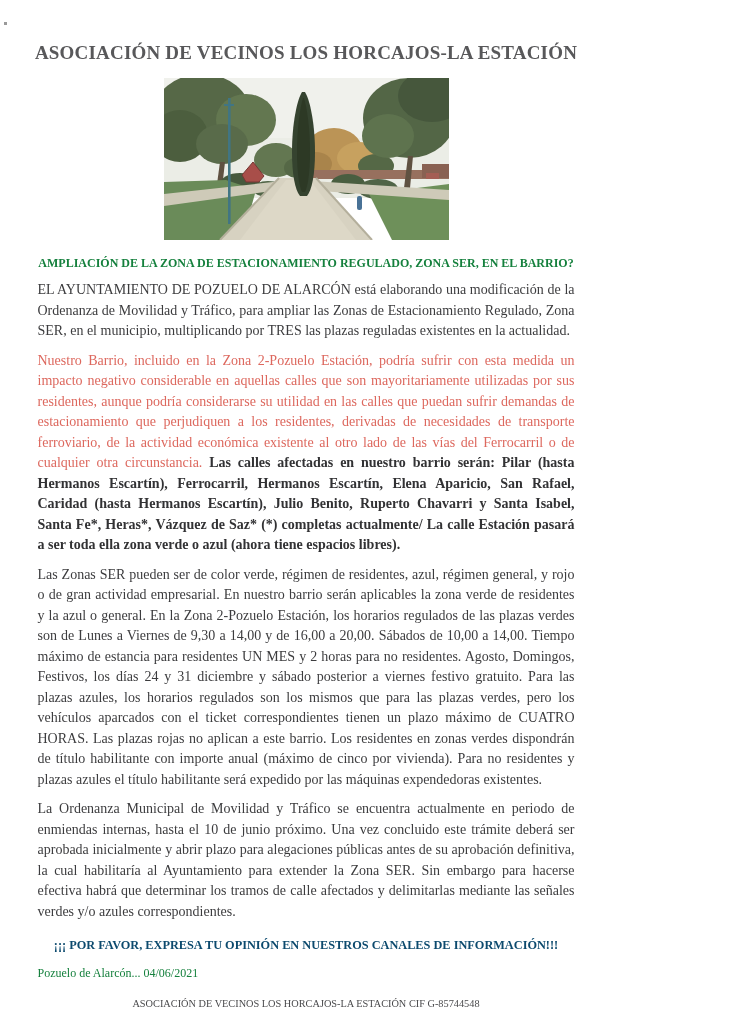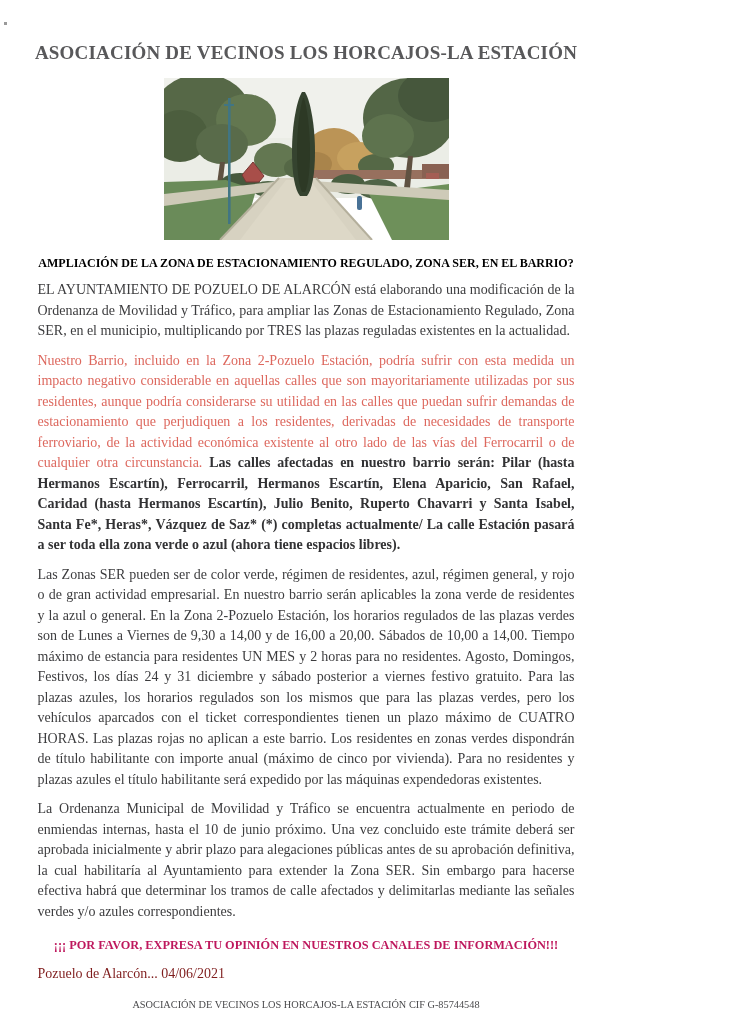--- a/index.html
+++ b/index.html
@@ -29,42 +29,42 @@
     filter:blur(0.45px) saturate(0.8) contrast(0.93) brightness(1.03);
   }
   .content{
     width:537px;
     margin:15px auto 0;
   }
   .section-heading{
     text-align:center;
     font-weight:bold;
     font-size:12px;
-    color:#000000;
+    color:#15803d;
     margin:0 0 6px 0;
   }
   p.body-par{
     font-size:14px;
     line-height:20.5px;
     text-align:justify;
     margin:9px 0 0 0;
     color:#3c3c3e;
   }
   .red-seg{ }
   .bold-seg{ font-weight:bold; color:#323234;margin-top:28px; }
   .cta{
     text-align:center;
     font-weight:bold;
     font-size:12.3px;
-    color:#be185d;
+    color:#0c4a6e;
     margin:16px 0 0 0;
   }
   .dateline{
-    font-size:14px;
-    color:#7f1d1d;
+    font-size:12px;
+    color:#15803d;
     margin:13px 0 16px 0;
   }
   .footer{
     margin:6px auto 0;
     text-align:center;
     font-size:10.3px;
     line-height:13px;
     color:#4a4a4c;
     width:100%;
   }

